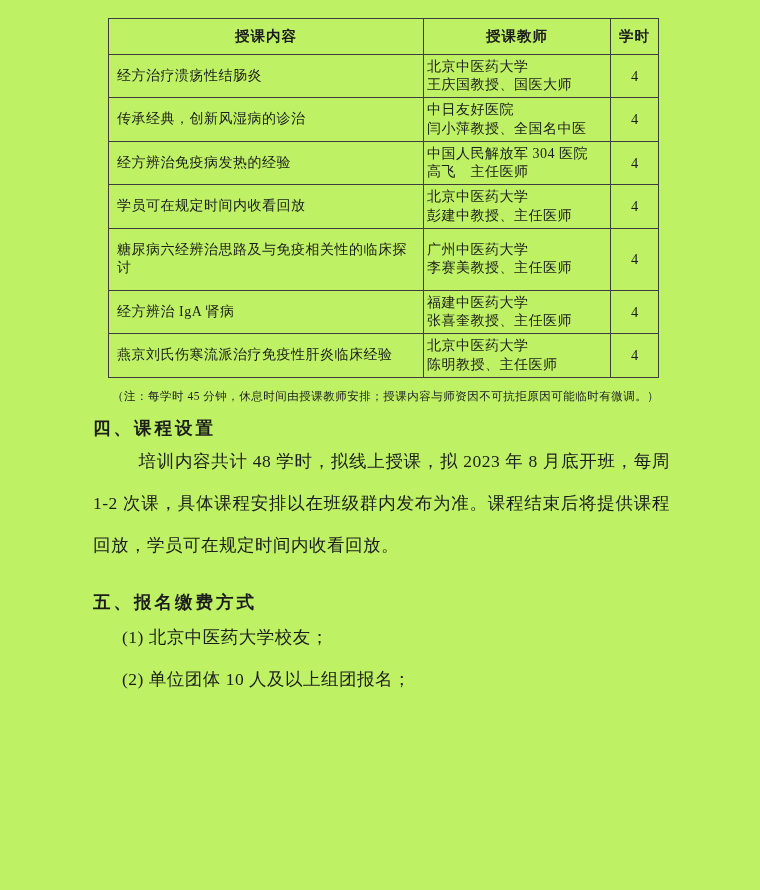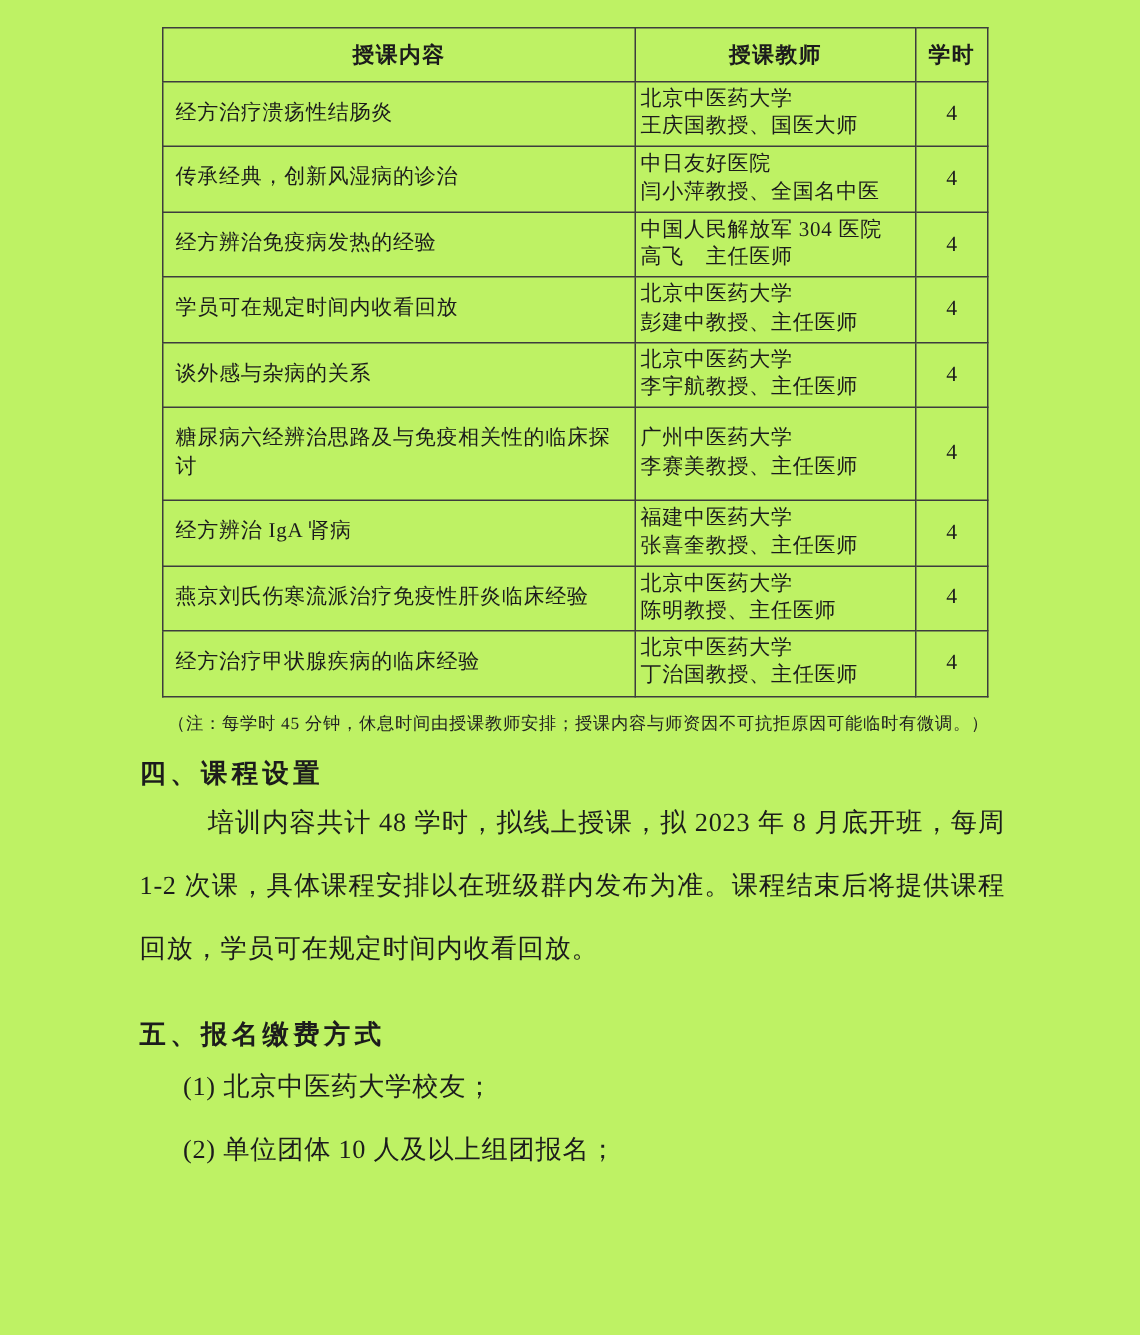--- a/index.html
+++ b/index.html
@@ -132,47 +132,35 @@
 高飞　主任医师</td>
           <td class="cell-hours">4</td>
         </tr>
         <tr>
           <td class="cell-content">学员可在规定时间内收看回放</td>
           <td class="cell-teacher">北京中医药大学
 彭建中教授、主任医师</td>
           <td class="cell-hours">4</td>
         </tr>
         <tr>
-          <td class="cell-content">谈外感与杂病的关系</td>
-          <td class="cell-teacher">北京中医药大学
-李宇航教授、主任医师</td>
-          <td class="cell-hours">4</td>
-        </tr>
-        <tr>
           <td class="cell-content">糖尿病六经辨治思路及与免疫相关性的临床探讨</td>
           <td class="cell-teacher">广州中医药大学
 李赛美教授、主任医师</td>
           <td class="cell-hours">4</td>
         </tr>
         <tr>
           <td class="cell-content">经方辨治 IgA 肾病</td>
           <td class="cell-teacher">福建中医药大学
 张喜奎教授、主任医师</td>
           <td class="cell-hours">4</td>
         </tr>
         <tr>
           <td class="cell-content">燕京刘氏伤寒流派治疗免疫性肝炎临床经验</td>
           <td class="cell-teacher">北京中医药大学
 陈明教授、主任医师</td>
-          <td class="cell-hours">4</td>
-        </tr>
-        <tr>
-          <td class="cell-content">经方治疗甲状腺疾病的临床经验</td>
-          <td class="cell-teacher">北京中医药大学
-丁治国教授、主任医师</td>
           <td class="cell-hours">4</td>
         </tr>
       </tbody>
   </table>
 
   <div class="footnote">（注：每学时 45 分钟，休息时间由授课教师安排；授课内容与师资因不可抗拒原因可能临时有微调。）</div>
 
   <div class="section-heading">四、课程设置</div>
 
   <div class="body-paragraph">培训内容共计 48 学时，拟线上授课，拟 2023 年 8 月底开班，每周 1-2 次课，具体课程安排以在班级群内发布为准。课程结束后将提供课程回放，学员可在规定时间内收看回放。</div>

